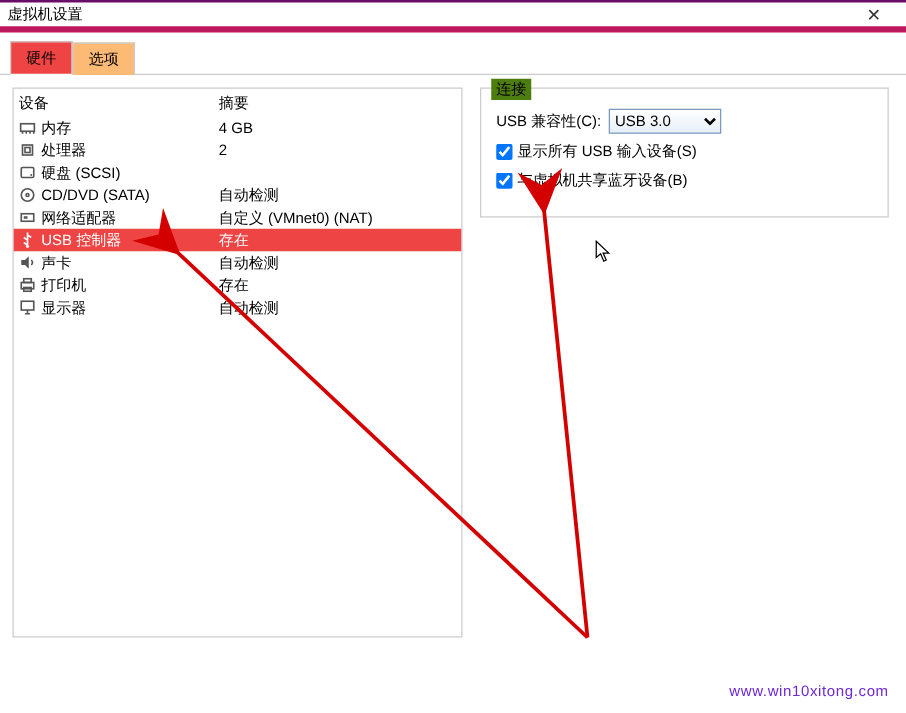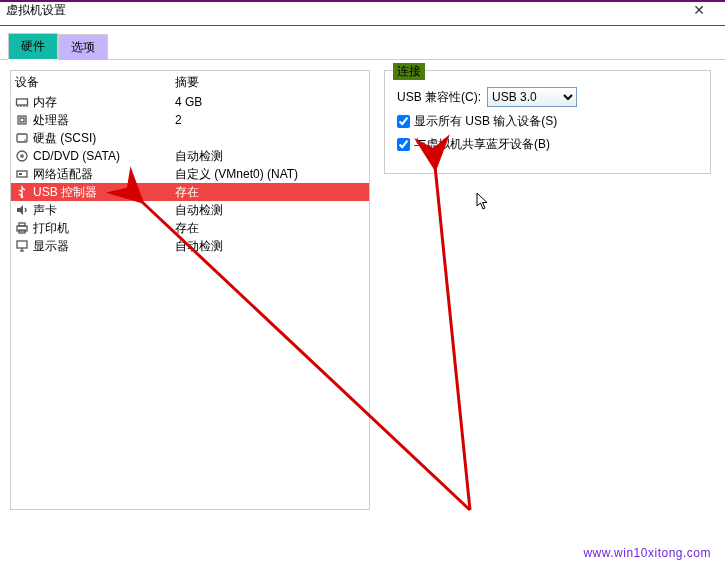--- a/index.html
+++ b/index.html
@@ -10,22 +10,23 @@
     background: #fff;
     color: #000;
     width: 725px;
     height: 570px;
     overflow: hidden;
     position: relative;
   }
   .titlebar {
     height: 26px;
     border-top: 2px solid #6a0d6a;
-    border-bottom: 1px solid #be185d;
-    display: flex;
+    border-bottom: 5px solid #be185d;
+    display: flex;
+    align-items: center;
     padding: 0 6px;
   }
   .titlebar .title { font-size: 12px; }
   .titlebar .close {
     margin-left: auto;
     width: 40px;
     text-align: center;
     font-size: 14px;
     color: #333;
   }
@@ -34,26 +35,26 @@
     align-items: flex-end;
     padding: 8px 8px 0 8px;
     border-bottom: 1px solid #ccc;
     height: 34px;
     gap: 0;
   }
   .tab {
     border: 1px solid #ccc;
     border-bottom: none;
     padding: 4px 12px;
-    background: #c4b5fd;
+    background: #fdba74;
     position: relative;
     top: 1px;
   }
   .tab.active {
-    background: #14b8a6;
+    background: #ef4444;
     border-bottom: 1px solid #fff;
   }
   .body {
     display: flex;
     padding: 10px;
     gap: 10px;
     height: 500px;
   }
   .left-panel {
     border: 1px solid #ccc;

